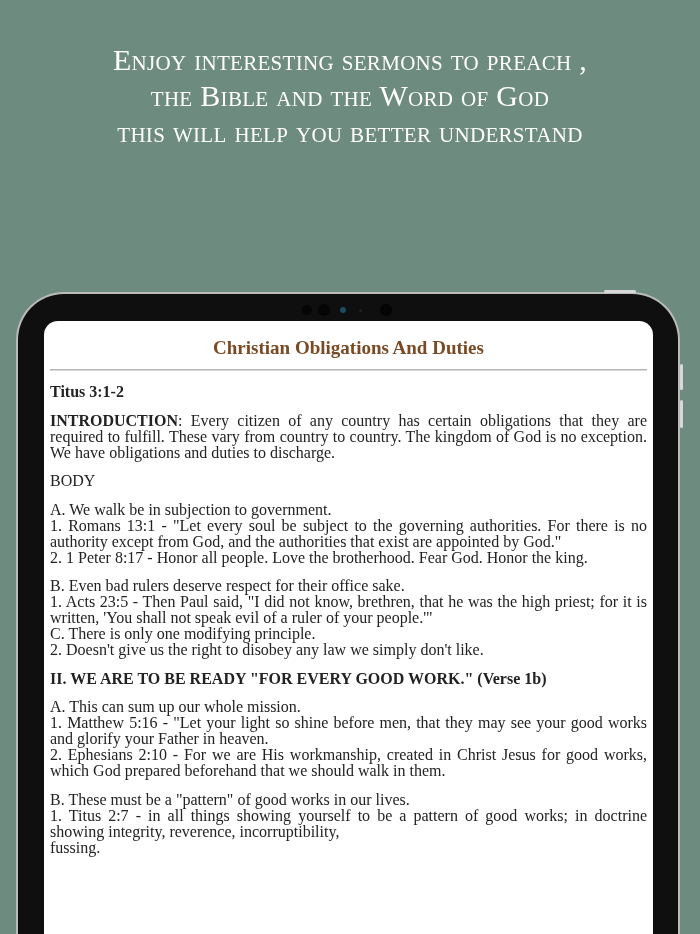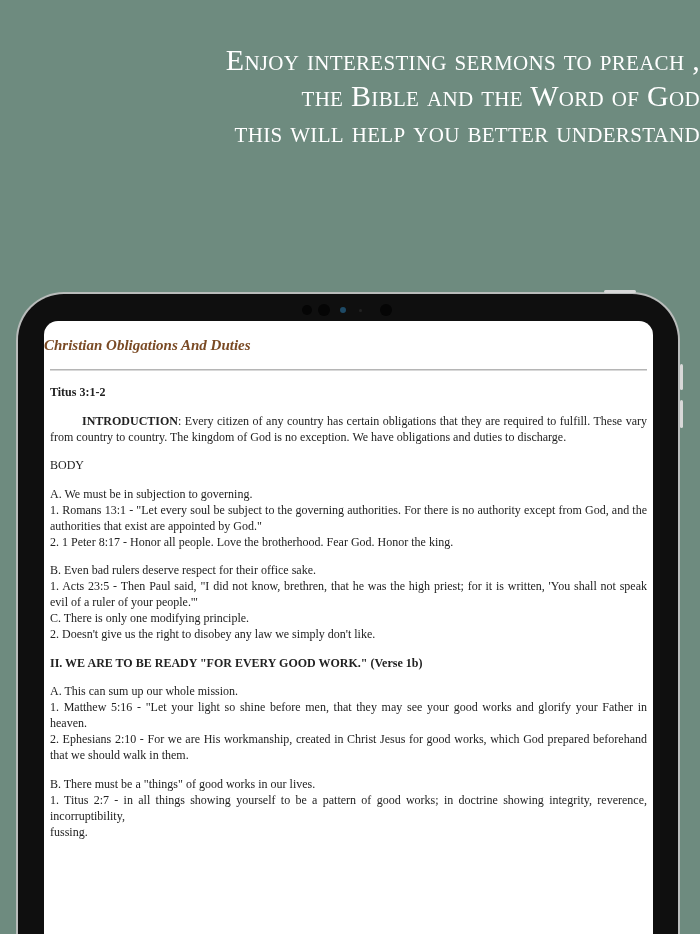--- a/index.html
+++ b/index.html
@@ -12,21 +12,21 @@
       background: #6e8b7f;
       position: relative;
       overflow: hidden;
       font-family: "Liberation Serif", "DejaVu Serif", serif;
     }
     .promo-heading {
       position: absolute;
       top: 42px;
       left: 0;
       width: 700px;
-      text-align: right;
+      text-align: center;
       color: #ffffff;
       font-family: "Liberation Serif", "DejaVu Serif", serif;
       font-variant: small-caps;
       font-size: 30px;
       line-height: 36px;
       letter-spacing: 0.3px;
     }
     .promo-heading span { display: block; }
 
     .device {
@@ -67,46 +67,45 @@
       position: absolute;
       left: 26px;
       top: 27px;
       width: 609px;
       height: 700px;
       background: #ffffff;
       border-radius: 14px 14px 0 0;
       overflow: hidden;
     }
     .doc-title {
-      text-align: left;
+      text-align: center;
       color: #7a4a24;
       font-weight: bold;
-      font-size: 15px;
+      font-size: 19px;
       margin-top: 16px;
       height: 22px;
-      font-style: italic;
     }
     .divider {
       margin: 10px 6px 0 6px;
       height: 1px;
       background: #b5b5b5;
       border-bottom: 1px solid #d8d8d8;
     }
     .content {
       padding: 0 6px 0 6px;
       color: #222222;
-      font-size: 12px;
+      font-size: 16px;
       line-height: 16px;
       text-align: justify;
     }
     .content p {
       margin: 0 0 12.5px 0;
     }
     .content .line { display: block; }
-    .bold { font-weight: bold; margin-left: 32px; }
+    .bold { font-weight: bold; }
   </style>
 </head>
 <body>
 
 <div class="promo-heading">
   <span>Enjoy interesting sermons to preach ,</span>
   <span>the Bible and the Word of God</span>
   <span>this will help you better understand</span>
 </div>
 
@@ -130,38 +129,38 @@
     <div class="content">
       <p class="bold" style="margin-top:13px;">Titus 3:1-2</p>
 
       <p>
         <span class="bold">INTRODUCTION</span><span>: Every citizen of any country has certain obligations that they are required to fulfill. These vary from country to country. The kingdom of God is no exception. We have obligations and duties to discharge.</span>
       </p>
 
       <p>BODY</p>
 
       <p>
-        <span class="line">A. We must be in subjection to governing.</span>
+        <span class="line">A. We walk be in subjection to government.</span>
         <span class="line">1. Romans 13:1 - "Let every soul be subject to the governing authorities. For there is no authority except from God, and the authorities that exist are appointed by God."</span>
         <span class="line">2. 1 Peter 8:17 - Honor all people. Love the brotherhood. Fear God. Honor the king.</span>
       </p>
       <p>
         <span class="line">B. Even bad rulers deserve respect for their office sake.</span>
         <span class="line">1. Acts 23:5 - Then Paul said, "I did not know, brethren, that he was the high priest; for it is written, 'You shall not speak evil of a ruler of your people.'"</span>
         <span class="line">C. There is only one modifying principle.</span>
         <span class="line">2. Doesn't give us the right to disobey any law we simply don't like.</span>
       </p>
 
       <p class="bold">II. WE ARE TO BE READY "FOR EVERY GOOD WORK." (Verse 1b)</p>
       <p>
         <span class="line">A. This can sum up our whole mission.</span>
         <span class="line">1. Matthew 5:16 - "Let your light so shine before men, that they may see your good works and glorify your Father in heaven.</span>
         <span class="line">2. Ephesians 2:10 - For we are His workmanship, created in Christ Jesus for good works, which God prepared beforehand that we should walk in them.</span>
       </p>
       <p>
-        <span class="line">B. There must be a "things" of good works in our lives.</span>
+        <span class="line">B. These must be a "pattern" of good works in our lives.</span>
         <span class="line">1. Titus 2:7 - in all things showing yourself to be a pattern of good works; in doctrine showing integrity, reverence, incorruptibility,</span>
         <span class="line">fussing.</span>
       </p>
 
     </div>
   </div>
 </div>
 
 </body></html>

